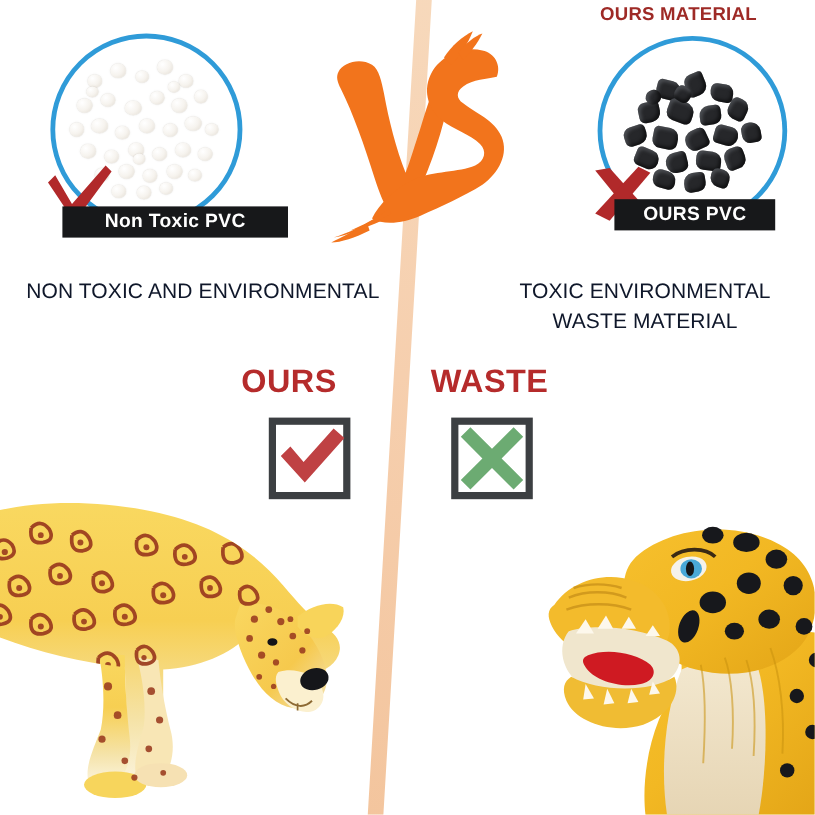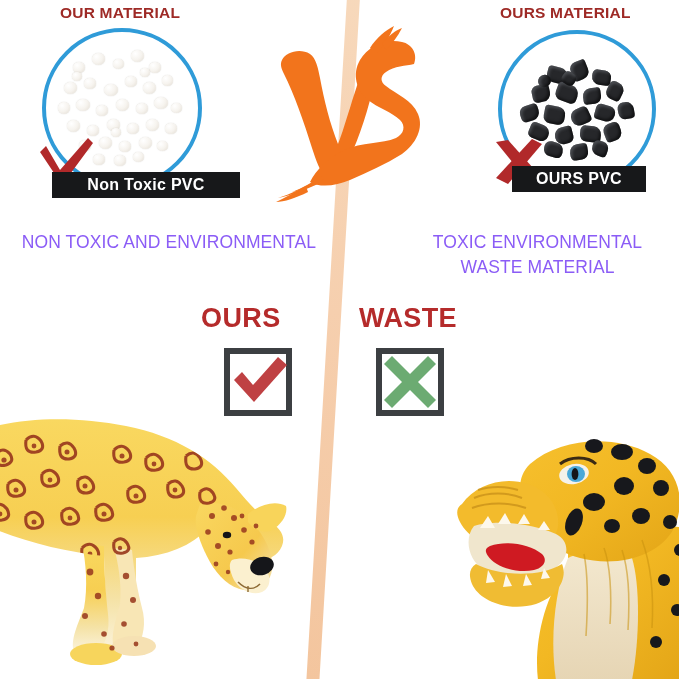--- a/index.html
+++ b/index.html
@@ -90,21 +90,21 @@
   #vs-graphic{
     position:absolute;
     left:276px;top:24px;
     width:152px;height:192px;
     z-index:4;
   }
 
   
   .desc{
     position:absolute;
-    color:#8b5cf6;
+    color:#0f172a;
     font-size:17.5px;
     font-weight:normal;
     line-height:1.45;
     text-align:center;
     letter-spacing:.1px;
     z-index:4;
   }
   #our-description{left:0px;top:230px;width:338px;}
   #their-description{left:396px;top:230px;width:283px;}
 
@@ -346,21 +346,20 @@
     <g stroke="#c9920f" stroke-width="1.6" opacity=".55" fill="none">
       <path d="M186,150 C192,166 194,196 192,226"></path>
       <path d="M204,152 C210,170 212,200 210,232"></path>
       <path d="M166,156 C170,176 170,206 168,238"></path>
       <path d="M224,142 C232,164 236,196 234,230"></path>
     </g>
   </svg>
 
   <div class="divider"></div>
 
-  <div class="head-label" id="our-material-heading">OUR MATERIAL</div>
 
   <div class="sample-circle" id="our-sample-circle">
     <div class="pellet-field">
       <span class="pellet" style="left:18%;top:20%;width:12px;height:11px;"></span>
       <span class="pellet" style="left:30%;top:14%;width:13px;height:12px;"></span>
       <span class="pellet" style="left:44%;top:18%;width:11px;height:10px;"></span>
       <span class="pellet" style="left:56%;top:12%;width:13px;height:12px;"></span>
       <span class="pellet" style="left:68%;top:20%;width:12px;height:11px;"></span>
       <span class="pellet" style="left:12%;top:33%;width:13px;height:12px;"></span>
       <span class="pellet" style="left:25%;top:30%;width:12px;height:11px;"></span>

